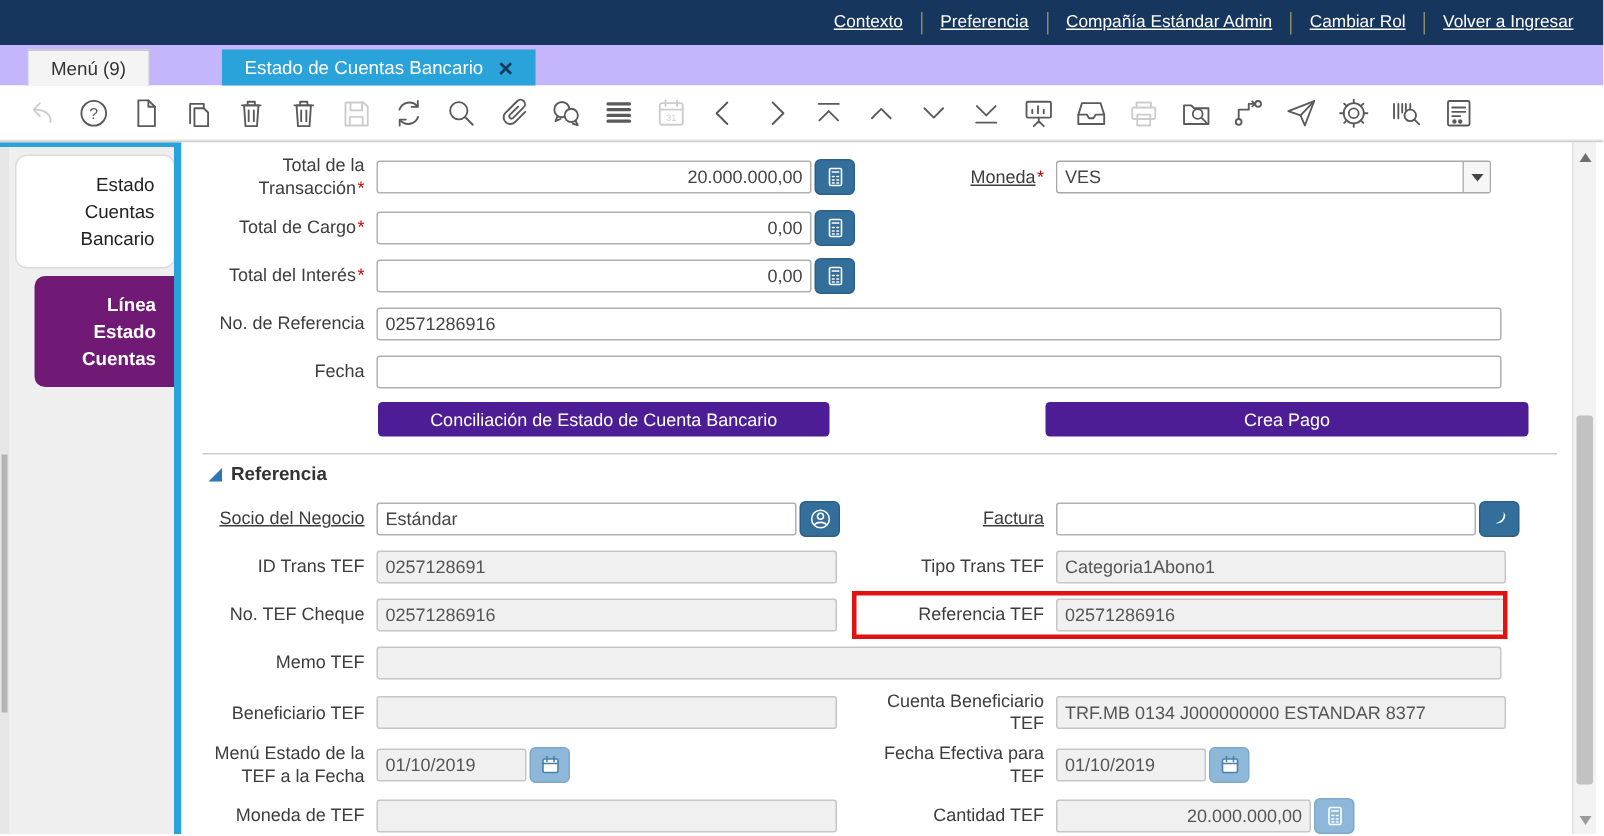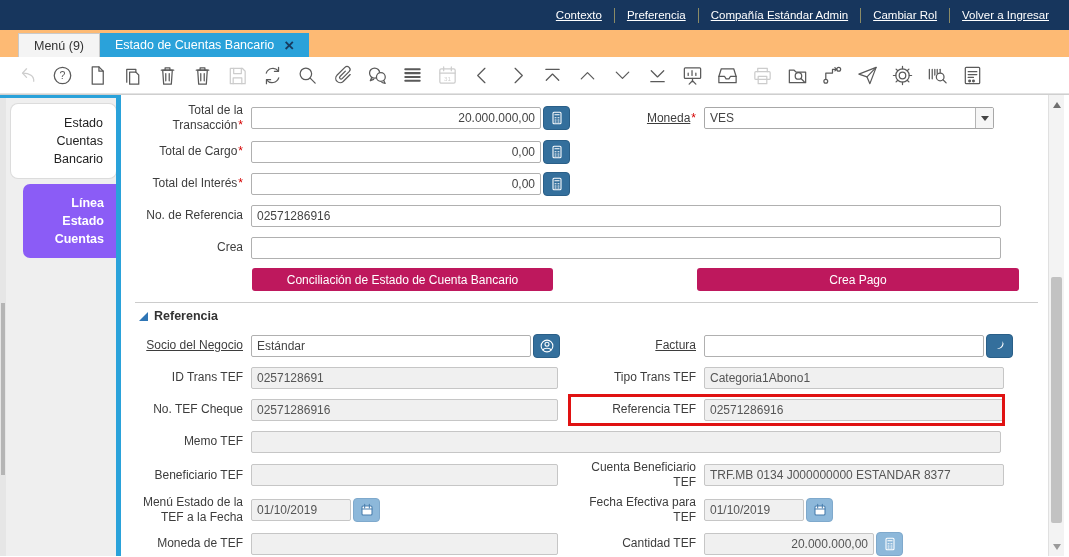--- a/index.html
+++ b/index.html
@@ -5,42 +5,42 @@
   * { box-sizing: border-box; margin: 0; padding: 0; }
   html,body { width:1069px; height:557px; overflow:hidden; }
   body { font-family:"Liberation Sans","DejaVu Sans",sans-serif; font-size:12px; color:#3d3d3d; background:#fff; }
 
   
   .topbar { height:30px; background:#17365d; display:flex; align-items:center; justify-content:flex-end; padding-right:8px; }
   .topbar a { color:#fff; font-size:11.5px; text-decoration:underline; padding:0 12px; cursor:pointer; white-space:nowrap; }
   .tsep { width:1px; height:15px; background:#8b8b66; }
 
   
-  .tabbar { height:27px; background:#fdba74; display:flex; align-items:flex-end; padding-left:18px; }
+  .tabbar { height:27px; background:#c4b5fd; display:flex; align-items:flex-end; padding-left:18px;gap:48px; }
   .tab { height:24px; display:flex; align-items:center; padding:0 15px; font-size:12.5px; cursor:pointer; }
   .tab.inactive { background:#f4f4f4; border:1px solid #c9c9c9; border-bottom:none; color:#333; }
   .tab.active { background:#2aa2da; color:#fff; gap:10px; }
   .tab-close { color:#173a5e; font-size:17px; font-weight:bold; line-height:1; cursor:pointer; }
 
   
   .toolbar { height:37px; background:#fff; display:flex; align-items:center; gap:5px; padding-left:12px; border-bottom:1px solid #e3e3e3; }
   .ti { width:30px; height:30px; display:flex; align-items:center; justify-content:center; cursor:pointer; }
   .ti svg { width:23px; height:23px; stroke:#5a5a5a; fill:none; stroke-width:1.3; stroke-linecap:round; stroke-linejoin:round; }
   .ti.dis { opacity:.3; cursor:default; }
 
   
   .main { display:flex; height:462px; border-top:1px solid #cfcfcf; }
   .westwrap { display:flex; border-top:3px solid #2aa2da; }
   .splitter { width:6px; background:#e6e6e6; position:relative; cursor:col-resize; }
   .splitter .handle { position:absolute; left:1px; top:205px; width:4px; height:172px; background:#b5b5b5; }
   .sidebar { width:110px; background:#efefef; padding-top:6px; }
   .stab { min-height:74px; display:flex; align-items:center; justify-content:flex-end; text-align:right;
           padding:8px 13px 8px 19px; font-size:12.5px; line-height:1.45; border-radius:7px; cursor:pointer; }
   .stab.white { background:#fff; margin-left:5px; color:#222; box-shadow:0 0 0 1px #dcdcdc; }
-  .stab.blue { background:#8b5cf6; margin-left:17px; margin-top:6px; color:#fff; font-weight:bold; border-radius:7px 0 0 7px; margin-right:-1px; }
+  .stab.blue { background:#701a75; margin-left:17px; margin-top:6px; color:#fff; font-weight:bold; border-radius:7px 0 0 7px; margin-right:-1px; }
   .bluebar { width:5px; background:#2aa2da; }
 
   .content { flex:1; background:#fff; padding:8px 0 0 12px; position:relative; overflow:hidden; }
   .row { display:flex; align-items:center; min-height:27px; margin-bottom:5px; }
   .half { width:437px; display:flex; align-items:center; flex-shrink:0; }
   .rhalf { display:flex; align-items:center; flex:1; position:relative; }
   .lab { width:110px; flex-shrink:0; text-align:right; margin-right:8px; color:#3d3d3d; line-height:1.25; }
   .rlab { width:126px; flex-shrink:0; text-align:right; margin-right:8px; color:#3d3d3d; line-height:1.25; }
   .link { text-decoration:underline; cursor:pointer; }
   .req-mark::after { content:"*"; color:#d40000; margin-left:1px; }
@@ -56,21 +56,21 @@
            display:flex; align-items:center; justify-content:center; margin-left:2px; cursor:pointer; flex-shrink:0; }
   .sqbtn svg { width:16px; height:16px; stroke:#fff; fill:none; stroke-width:1.6; stroke-linecap:round; stroke-linejoin:round; }
   .sqbtn.lite { background:#8db8da; border-color:#7fa9cc; cursor:default; }
   .sqbtn.lite svg { stroke:#fff; }
 
   .combo { display:flex; align-items:flex-start; width:290px; height:22px; border:1px solid #a8a8a8; border-radius:2px; background:#fff; }
   .combo input { border:none; flex:1; height:20px; }
   .combo-btn { width:18px; height:20px; border-left:1px solid #b5b5b5; background:#f6f6f6; display:flex; align-items:center; justify-content:center; cursor:pointer; }
   .arrow-dn { width:0; height:0; border-left:4px solid transparent; border-right:4px solid transparent; border-top:5px solid #444; }
 
-  .bigbtn { height:23px; border:none; border-radius:3px; background:#be185d; color:#fff; font-size:12px;
+  .bigbtn { height:23px; border:none; border-radius:3px; background:#4c1d95; color:#fff; font-size:12px;
             font-family:"Liberation Sans",sans-serif; cursor:pointer; }
   .btn-recon { margin-left:119px; width:301px; }
   .btn-pay { margin-left:127px; width:322px; }
 
   .sep { border-top:1px solid #ccc; margin:9px 10px 6px 2px; }
   .gtitle { display:flex; align-items:center; gap:6px; margin:2px 0 9px 6px; }
   .tri { width:0; height:0; border-left:9px solid transparent; border-bottom:9px solid #2e75b5; }
   .gtitle span { font-weight:bold; color:#333; font-size:12.5px; }
 
   .hl { position:absolute; top:-5px; bottom:-5px; left:-2px; width:437px; border:3px solid #e01212; pointer-events:none; }
@@ -363,21 +363,21 @@
           </span>
       </div>
     </div>
 
     <div class="row">
       <span class="lab">No. de Referencia</span>
       <input class="wide" value="02571286916" style="">
     </div>
 
     <div class="row">
-      <span class="lab">Crea</span>
+      <span class="lab">Fecha</span>
       <input class="wide" value="" style="">
     </div>
 
     <div class="row" style="margin-top:4px">
       <div class="half">
         <button class="bigbtn btn-recon">Conciliación de Estado de Cuenta Bancario</button>
       </div>
       <div class="rhalf">
         <button class="bigbtn btn-pay">Crea Pago</button>
       </div>

